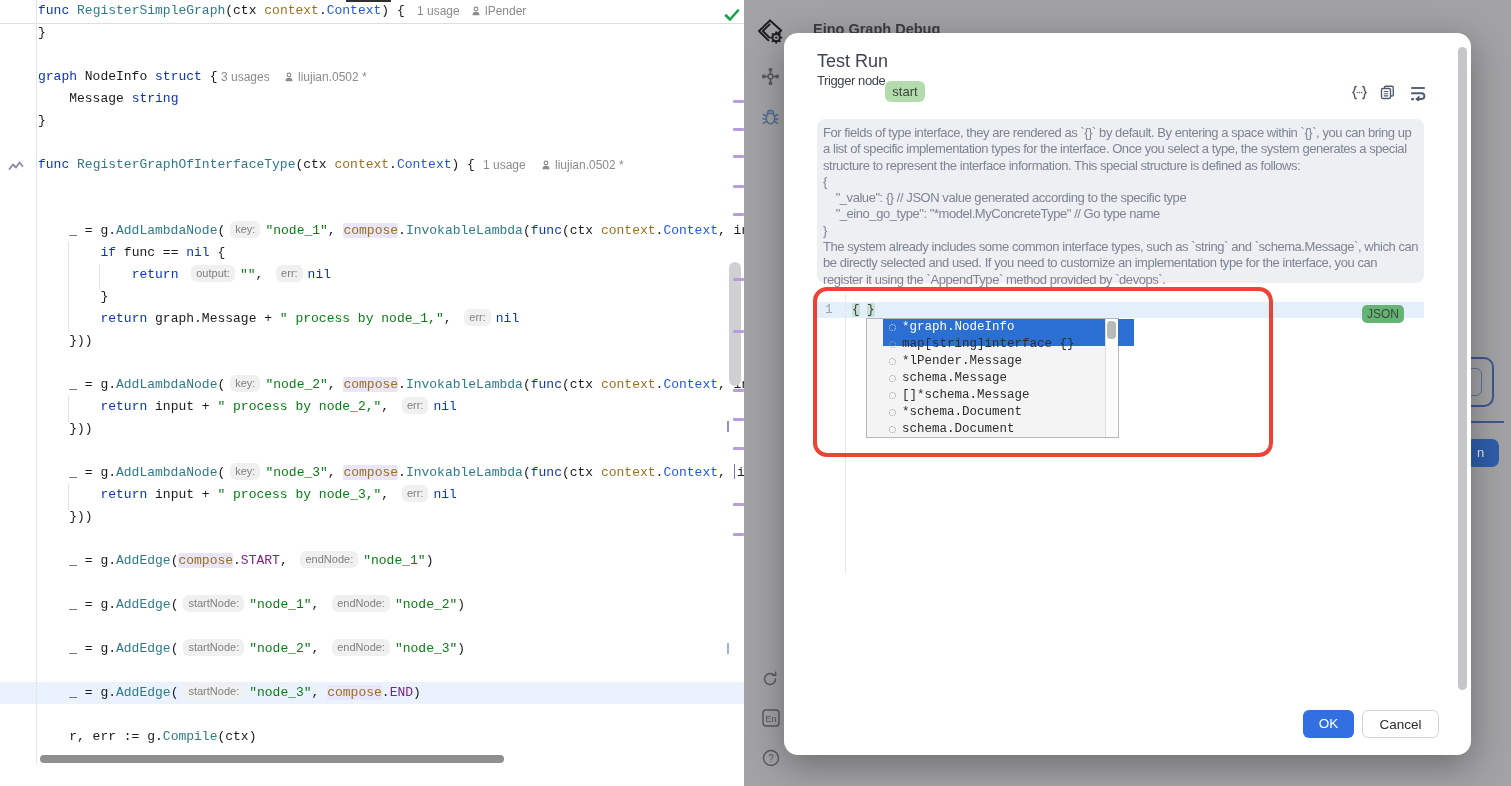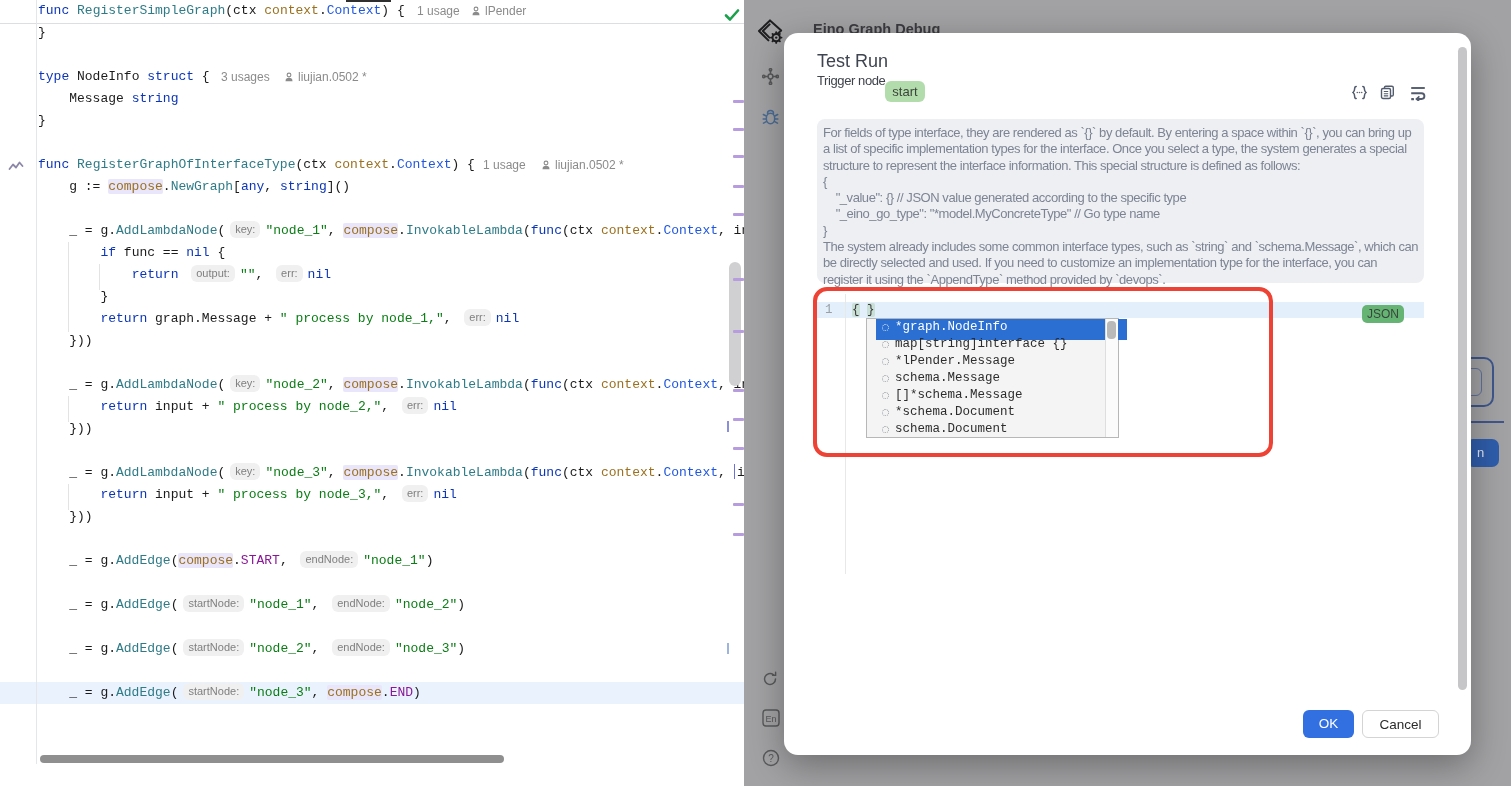--- a/index.html
+++ b/index.html
@@ -43,21 +43,21 @@
 #redbox{position:absolute;left:29px;top:254px;width:460px;height:170px;border:4px solid #ee4334;border-radius:14px;z-index:40}
 #jeditor{position:absolute;left:33px;top:258px;width:607px;height:330px;font-family:"Liberation Mono",monospace;font-size:12.5px}
 #jcur{position:absolute;left:0;top:11px;width:607px;height:16px;background:#e3f0fb}
 #jnum{position:absolute;left:8px;top:11px;width:20px;height:16px;line-height:16px;color:#9aa0a6}
 #jgutline{position:absolute;left:28px;top:3px;width:1px;height:280px;background:#e8e8e8}
 #jcode{position:absolute;left:35px;top:11px;height:16px;line-height:16px;color:#3a3a3a;white-space:pre}
 .brace{background:#c9e0d7;border-radius:2px}
 #jsonchip{position:absolute;left:545px;top:14px;width:42px;height:18px;background:#66b474;border-radius:5px;
   font-family:"Liberation Sans",sans-serif;font-size:12px;color:#37463c;text-align:center;line-height:18px}
 #popup{position:absolute;left:49px;top:27px;width:253px;height:120px;background:#f4f4f4;border:1px solid #b7b7b7;z-index:41}
-.prow{position:absolute;left:9px;width:251px;height:21px;line-height:17px;color:#2d2d2d;white-space:pre}
+.prow{position:absolute;left:16px;width:251px;height:27px;line-height:17px;color:#2d2d2d;white-space:pre}
 .prow .ptxt{position:absolute;left:19px}
 .psel{background:#2b6fd3;color:#fff}
 .pcirc{position:absolute;left:6px;top:5px;width:7px;height:7px;border-radius:50%;border:1px dotted #9aa0a6}
 .psel .pcirc{border-color:#cfe0f7}
 #ptrack{position:absolute;left:238px;top:0;width:13px;height:118px;background:#fbfbfb;border-left:1px solid #dedede}
 #pthumb{position:absolute;left:240px;top:2px;width:9px;height:18px;background:#b9b9b9;border-radius:4px}
 #mscroll{position:absolute;left:674px;top:14px;width:9px;height:643px;background:#c6c6c8;border-radius:5px}
 #okbtn{position:absolute;left:519px;top:677px;width:51px;height:28px;background:#3270e2;border-radius:6px;
   color:#fff;font-size:13.5px;text-align:center;line-height:28px}
 #cancelbtn{position:absolute;left:578px;top:677px;width:77px;height:28px;background:#fff;border:1px solid #d4d4d4;
@@ -66,47 +66,47 @@
 .dim1{position:absolute;left:716px;top:357px;width:34px;height:50px;border:2px solid #3d568c;border-radius:10px}
 .dim2{position:absolute;left:718px;top:368px;width:20px;height:28px;border:1.5px solid #5f719a;border-radius:6px}
 .dim3{position:absolute;left:727px;top:421px;width:33px;height:2px;background:#41568c}
 .dim4{position:absolute;left:722px;top:439px;width:33px;height:28px;background:#2f5dab;border-radius:7px;
   color:#dfe5f0;font-size:13px;line-height:28px;text-align:left;padding-left:11px}
 </style></head><body>
 <div id="stage">
 <div id="editor">
 <div class="curline" style="top:682px"></div>
 <div class="ln " style="top:22px"><span>}</span></div>
-<div class="ln " style="top:66px"><span class="k">type</span><span> NodeInfo </span><span class="k">struct</span><span> {</span><span class="ann" style="left:183px">3 usages</span><span class="ann" style="left:246px"><svg class="pi" width="10" height="10" viewBox="0 0 10 10">
+<div class="ln " style="top:66px"><span class="k">graph</span><span> NodeInfo </span><span class="k">struct</span><span> {</span><span class="ann" style="left:183px">3 usages</span><span class="ann" style="left:246px"><svg class="pi" width="10" height="10" viewBox="0 0 10 10">
             <circle cx="5" cy="3" r="1.9" fill="none" stroke="#8b8b8b" stroke-width="1.1"></circle>
             <path d="M1.5 9.2 C1.5 6.8 3 5.8 5 5.8 C7 5.8 8.5 6.8 8.5 9.2 Z" fill="#8b8b8b"></path>
           </svg>liujian.0502 *</span></div>
 <div class="ln " style="top:88px"><span>    Message </span><span class="k">string</span></div>
 <div class="ln " style="top:110px"><span>}</span></div>
 <div class="ln " style="top:154px"><span class="k">func</span><span> </span><span class="f">RegisterGraphOfInterfaceType</span><span>(ctx </span><span class="p">context</span><span>.</span><span class="ty">Context</span><span>) {</span><span class="ann" style="left:445px">1 usage</span><span class="ann" style="left:503px"><svg class="pi" width="10" height="10" viewBox="0 0 10 10">
             <circle cx="5" cy="3" r="1.9" fill="none" stroke="#8b8b8b" stroke-width="1.1"></circle>
             <path d="M1.5 9.2 C1.5 6.8 3 5.8 5 5.8 C7 5.8 8.5 6.8 8.5 9.2 Z" fill="#8b8b8b"></path>
           </svg>liujian.0502 *</span></div>
-<div class="ln " style="top:176px"><span>    g := </span><span class="ph">compose</span><span>.</span><span class="f">NewGraph</span><span>[</span><span class="k">any</span><span>, </span><span class="k">string</span><span>]()</span></div>
 <div class="ln " style="top:220px"><span>    _ = g.</span><span class="f">AddLambdaNode</span><span>(</span><span class="c">key:</span><span class="s">"node_1"</span><span>, </span><span class="ph">compose</span><span>.</span><span class="f">InvokableLambda</span><span>(</span><span class="k">func</span><span>(ctx </span><span class="p">context</span><span>.</span><span class="ty">Context</span><span>, </span><span>in</span></div>
 <div class="ln " style="top:242px"><span>        </span><span class="k">if</span><span> func == </span><span class="k">nil</span><span> {</span></div>
 <div class="ln " style="top:264px"><span>            </span><span class="k">return</span><span> </span><span class="c">output:</span><span class="s">""</span><span>, </span><span class="c">err:</span><span class="k">nil</span></div>
 <div class="ln " style="top:286px"><span>        }</span></div>
 <div class="ln " style="top:308px"><span>        </span><span class="k">return</span><span> graph.Message + </span><span class="s">" process by node_1,"</span><span>, </span><span class="c">err:</span><span class="k">nil</span></div>
 <div class="ln " style="top:330px"><span>    }))</span></div>
 <div class="ln " style="top:374px"><span>    _ = g.</span><span class="f">AddLambdaNode</span><span>(</span><span class="c">key:</span><span class="s">"node_2"</span><span>, </span><span class="ph">compose</span><span>.</span><span class="f">InvokableLambda</span><span>(</span><span class="k">func</span><span>(ctx </span><span class="p">context</span><span>.</span><span class="ty">Context</span><span>, </span><span>in</span></div>
 <div class="ln " style="top:396px"><span>        </span><span class="k">return</span><span> input + </span><span class="s">" process by node_2,"</span><span>, </span><span class="c">err:</span><span class="k">nil</span></div>
 <div class="ln " style="top:418px"><span>    }))</span></div>
 <div class="ln " style="top:462px"><span>    _ = g.</span><span class="f">AddLambdaNode</span><span>(</span><span class="c">key:</span><span class="s">"node_3"</span><span>, </span><span class="ph">compose</span><span>.</span><span class="f">InvokableLambda</span><span>(</span><span class="k">func</span><span>(ctx </span><span class="p">context</span><span>.</span><span class="ty">Context</span><span>, </span><span class="caret"></span><span>in</span></div>
 <div class="ln " style="top:484px"><span>        </span><span class="k">return</span><span> input + </span><span class="s">" process by node_3,"</span><span>, </span><span class="c">err:</span><span class="k">nil</span></div>
 <div class="ln " style="top:506px"><span>    }))</span></div>
 <div class="ln " style="top:550px"><span>    _ = g.</span><span class="f">AddEdge</span><span>(</span><span class="ph">compose</span><span>.</span><span class="u">START</span><span>, </span><span class="c">endNode:</span><span class="s">"node_1"</span><span>)</span></div>
 <div class="ln " style="top:594px"><span>    _ = g.</span><span class="f">AddEdge</span><span>(</span><span class="c">startNode:</span><span class="s">"node_1"</span><span>, </span><span class="c">endNode:</span><span class="s">"node_2"</span><span>)</span></div>
 <div class="ln " style="top:638px"><span>    _ = g.</span><span class="f">AddEdge</span><span>(</span><span class="c">startNode:</span><span class="s">"node_2"</span><span>, </span><span class="c">endNode:</span><span class="s">"node_3"</span><span>)</span></div>
 <div class="ln " style="top:682px"><span>    _ = g.</span><span class="f">AddEdge</span><span>(</span><span class="c">startNode:</span><span class="s">"node_3"</span><span>, </span><span class="ph">compose</span><span>.</span><span class="u">END</span><span>)</span></div>
+<div class="ln " style="top:726px"><span>    r, err := g.</span><span class="f">Compile</span><span>(ctx)</span></div>
 
 <div class="sticky">
         <div class="ln" style="top:0"><span class="k">func</span><span> </span><span class="f">RegisterSimpleGraph</span><span>(ctx </span><span class="p">context</span><span>.</span><span class="ty">Context</span><span>) {</span><span class="ann" style="left:379px">1 usage</span><span class="ann" style="left:433px"><svg class="pi" width="10" height="10" viewBox="0 0 10 10">
               <circle cx="5" cy="3" r="1.9" fill="none" stroke="#8b8b8b" stroke-width="1.1"></circle>
               <path d="M1.5 9.2 C1.5 6.8 3 5.8 5 5.8 C7 5.8 8.5 6.8 8.5 9.2 Z" fill="#8b8b8b"></path>
             </svg>lPender</span></div>
       </div>
 <div class="gutline"></div>
 <div class="tabmark"></div>
 <div class="iguide" style="left:99px;top:264px;height:26px"></div>

